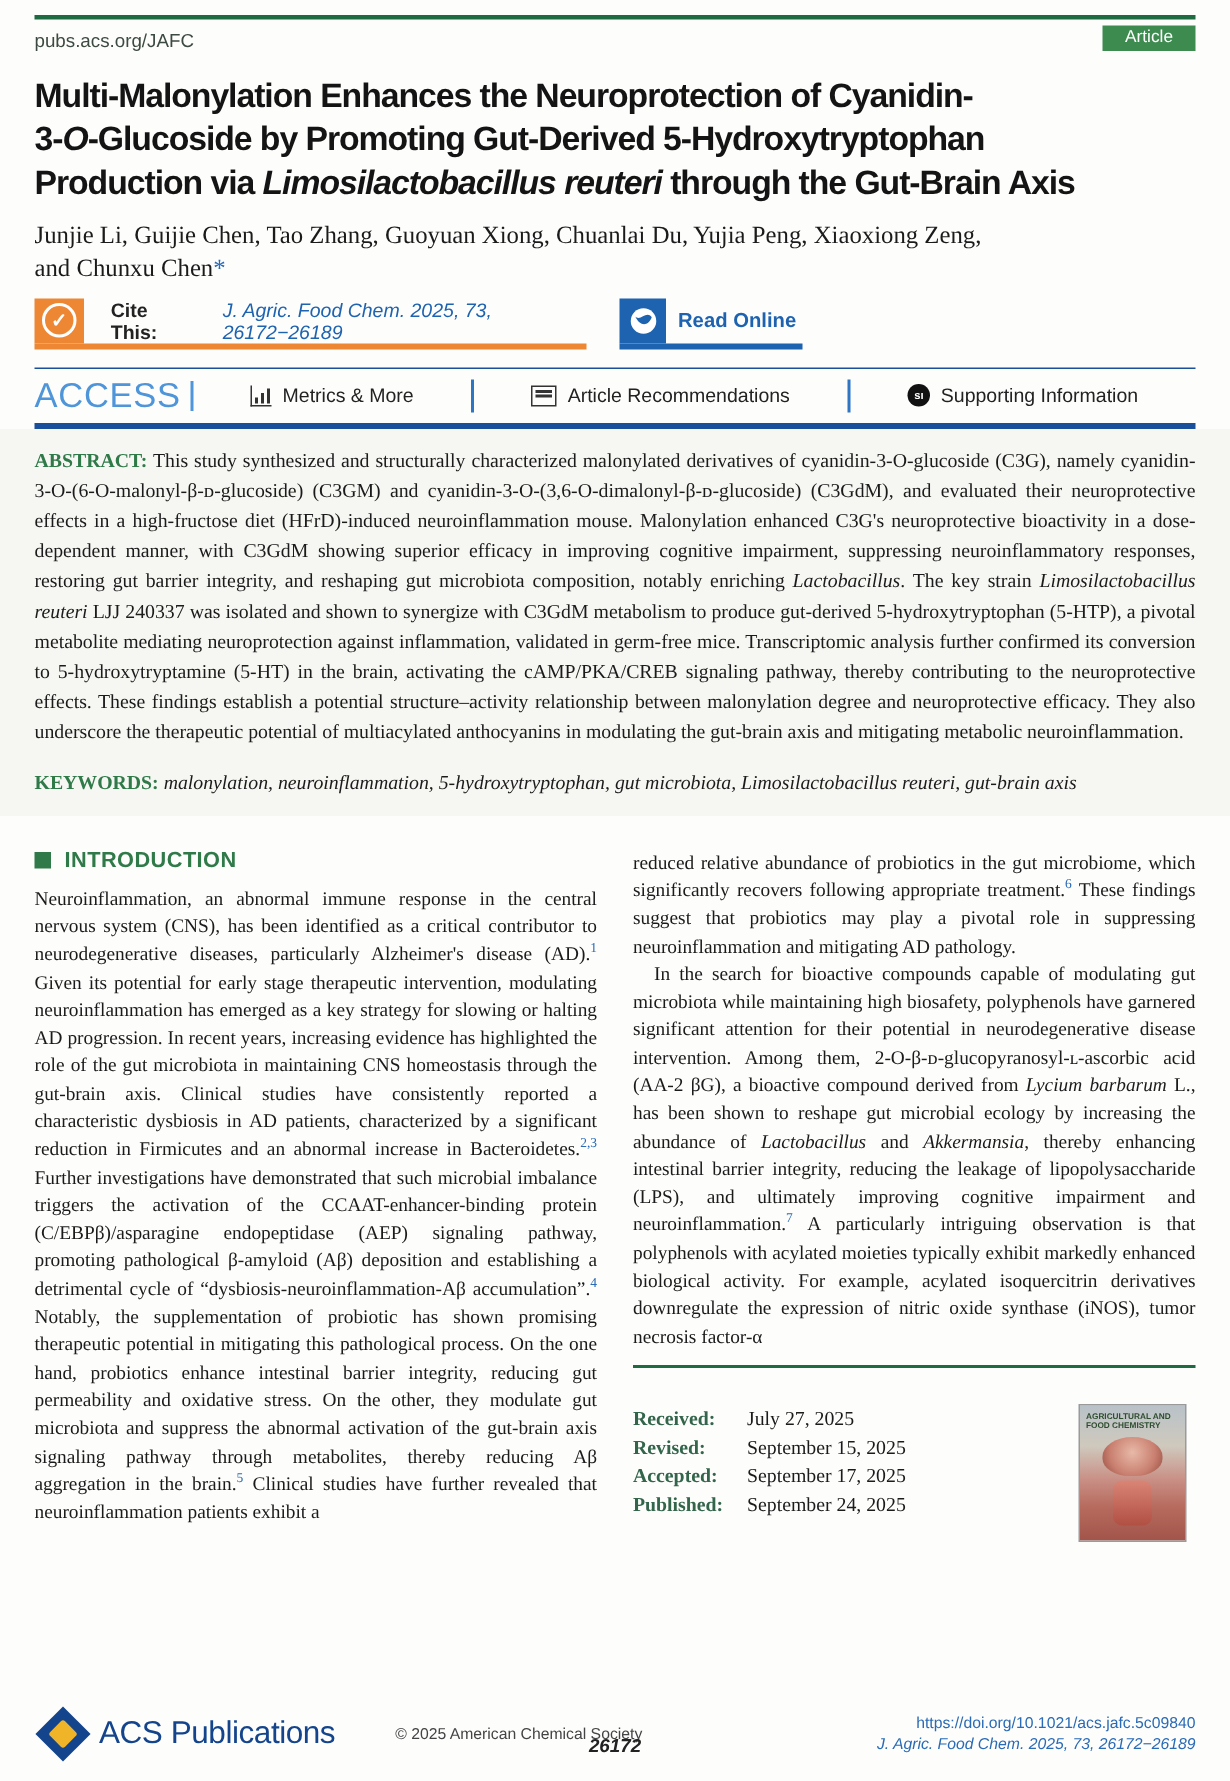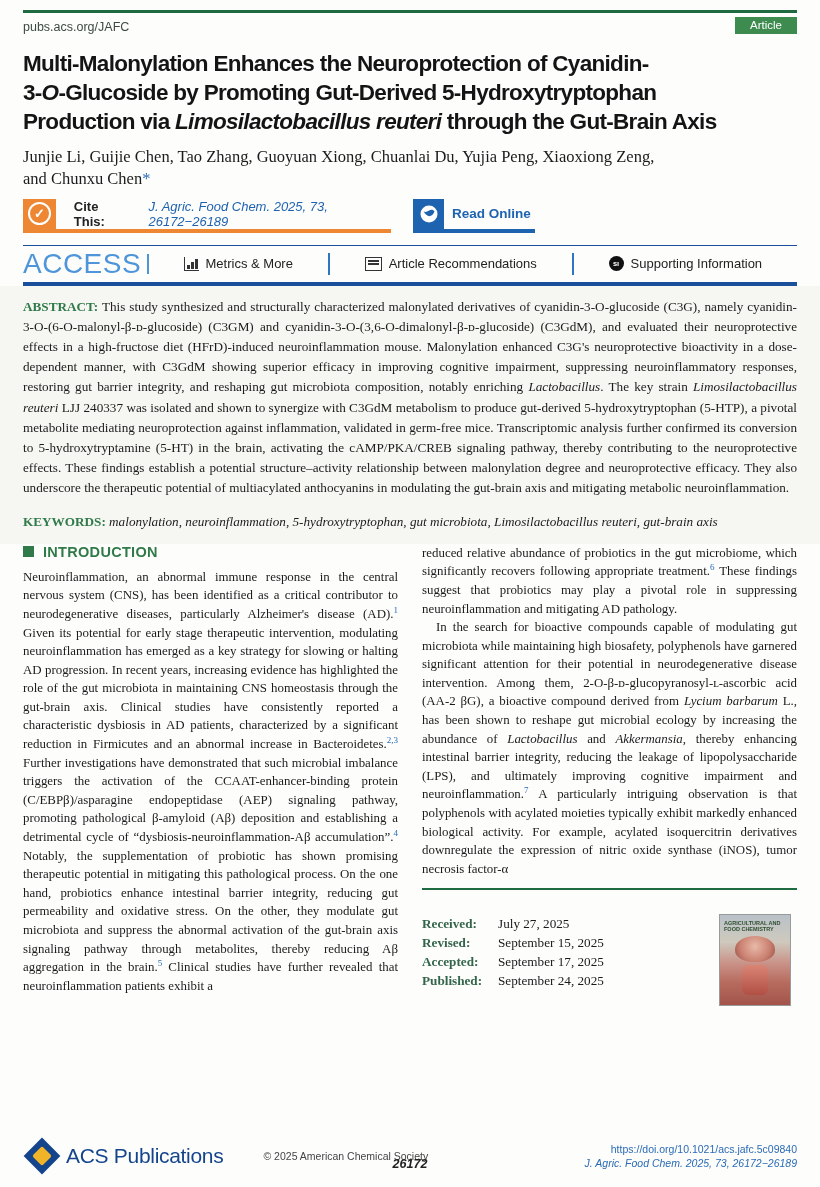--- a/index.html
+++ b/index.html
@@ -42,41 +42,41 @@
   .cite-label{font-weight:bold;color:#222;}
   .cite-citation{color:#1e63b0;font-style:italic;}
   .read-box{display:flex;align-items:stretch;border-bottom:4.5px solid #1e63b0;width:122px;gap:8px;}
   .read-ic{width:31px;background:#1e63b0;display:flex;align-items:center;justify-content:center;}
   .read-label{font-family:"Liberation Sans",sans-serif;font-weight:bold;font-size:13.5px;
               color:#1e63b0;display:flex;align-items:center;}
 
   
   .access-wrap{margin-top:12px;border-top:1.5px solid #1a4f9c;border-bottom:4px solid #1a4f9c;
                display:flex;align-items:center;height:36px;font-family:"Liberation Sans",sans-serif;}
-  .access-label{font-size:28px;color:#4e95d9;letter-spacing:0.5px;}
+  .access-label{font-size:23px;color:#4e95d9;letter-spacing:0.5px;}
   .access-pipe{width:2px;height:20px;background:#4e95d9;margin-left:6px;}
   .vsep{width:2px;height:22px;background:#2e75c4;}
   .access-item{display:flex;align-items:center;gap:7px;font-size:13px;color:#222;}
   .sp{flex:1;}
   .icon-bars{display:flex;align-items:flex-end;gap:1.5px;height:12px;border-left:1.5px solid #333;border-bottom:1.5px solid #333;padding:0 1px 1px 2px;}
   .icon-bars i{display:block;width:2.5px;background:#333;}
   .icon-doc{width:15px;height:12px;border:1.5px solid #333;position:relative;}
   .icon-doc i{position:absolute;left:2px;right:2px;height:1.5px;background:#333;}
   .icon-si{width:15px;height:15px;border-radius:50%;background:#111;color:#fff;font-size:7.5px;
            font-weight:bold;display:flex;align-items:center;justify-content:center;}
 
   
   .abstract-band{background:#f6f6f3;padding:11px 23px 12px;margin-top:0;}
   .abstract-band p{margin:0;text-align:justify;font-size:13.2px;line-height:20.2px;}
   .label-green{color:#2f7a48;font-weight:bold;}
   .keywords{margin-top:13px !important;font-style:italic;}
   .keywords .label-green{font-style:normal;}
 
   
-  .cols{display:flex;gap:24px;}
+  .cols{display:flex;gap:24px;margin-top:22px;}
   .col{flex:1;min-width:0;}
   .sect-head{display:flex;align-items:center;gap:9px;margin-bottom:8px;}
   .sect-square{width:11px;height:11px;background:#2f7a48;}
   .sect-title{font-family:"Liberation Sans",sans-serif;font-weight:bold;font-size:14.5px;
               color:#2f7a48;letter-spacing:0.3px;}
   p.body{margin:0;text-align:justify;font-size:12.9px;line-height:18.6px;}
   p.indent{text-indent:14px;}
 
   
   .dates{margin-top:10px;border-top:2.5px solid #1e6b41;padding-top:24px;display:flex;}

